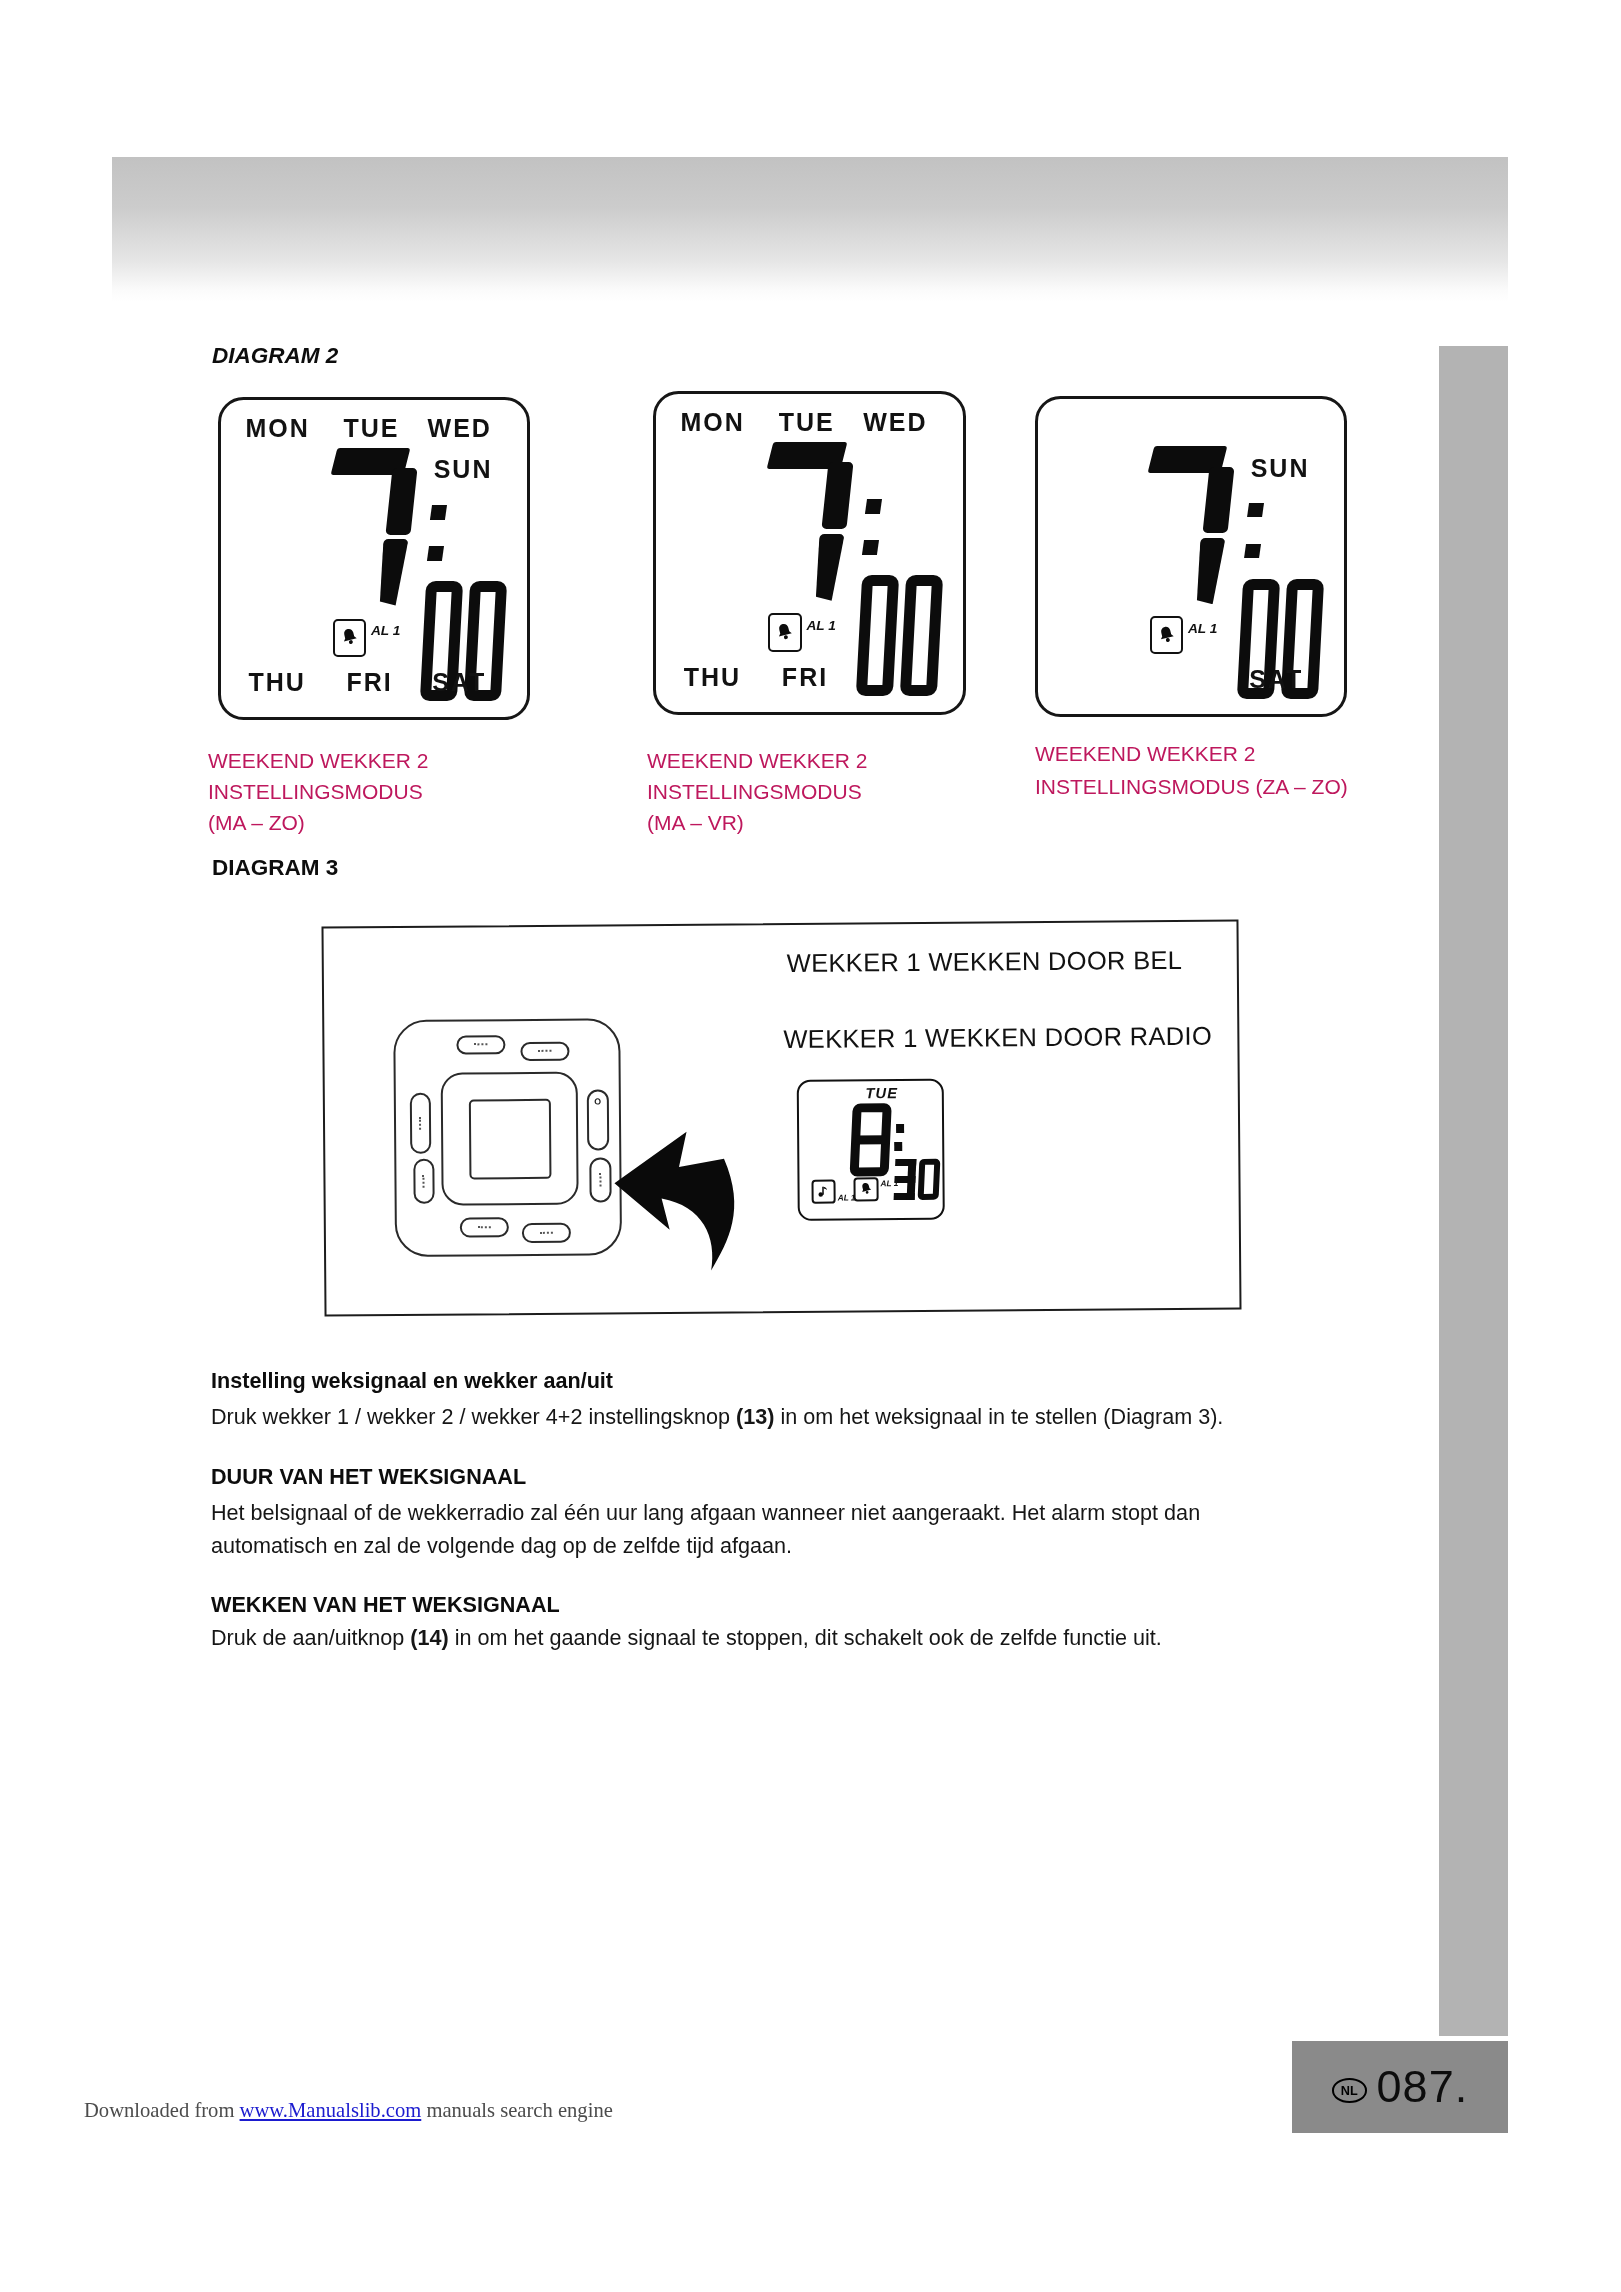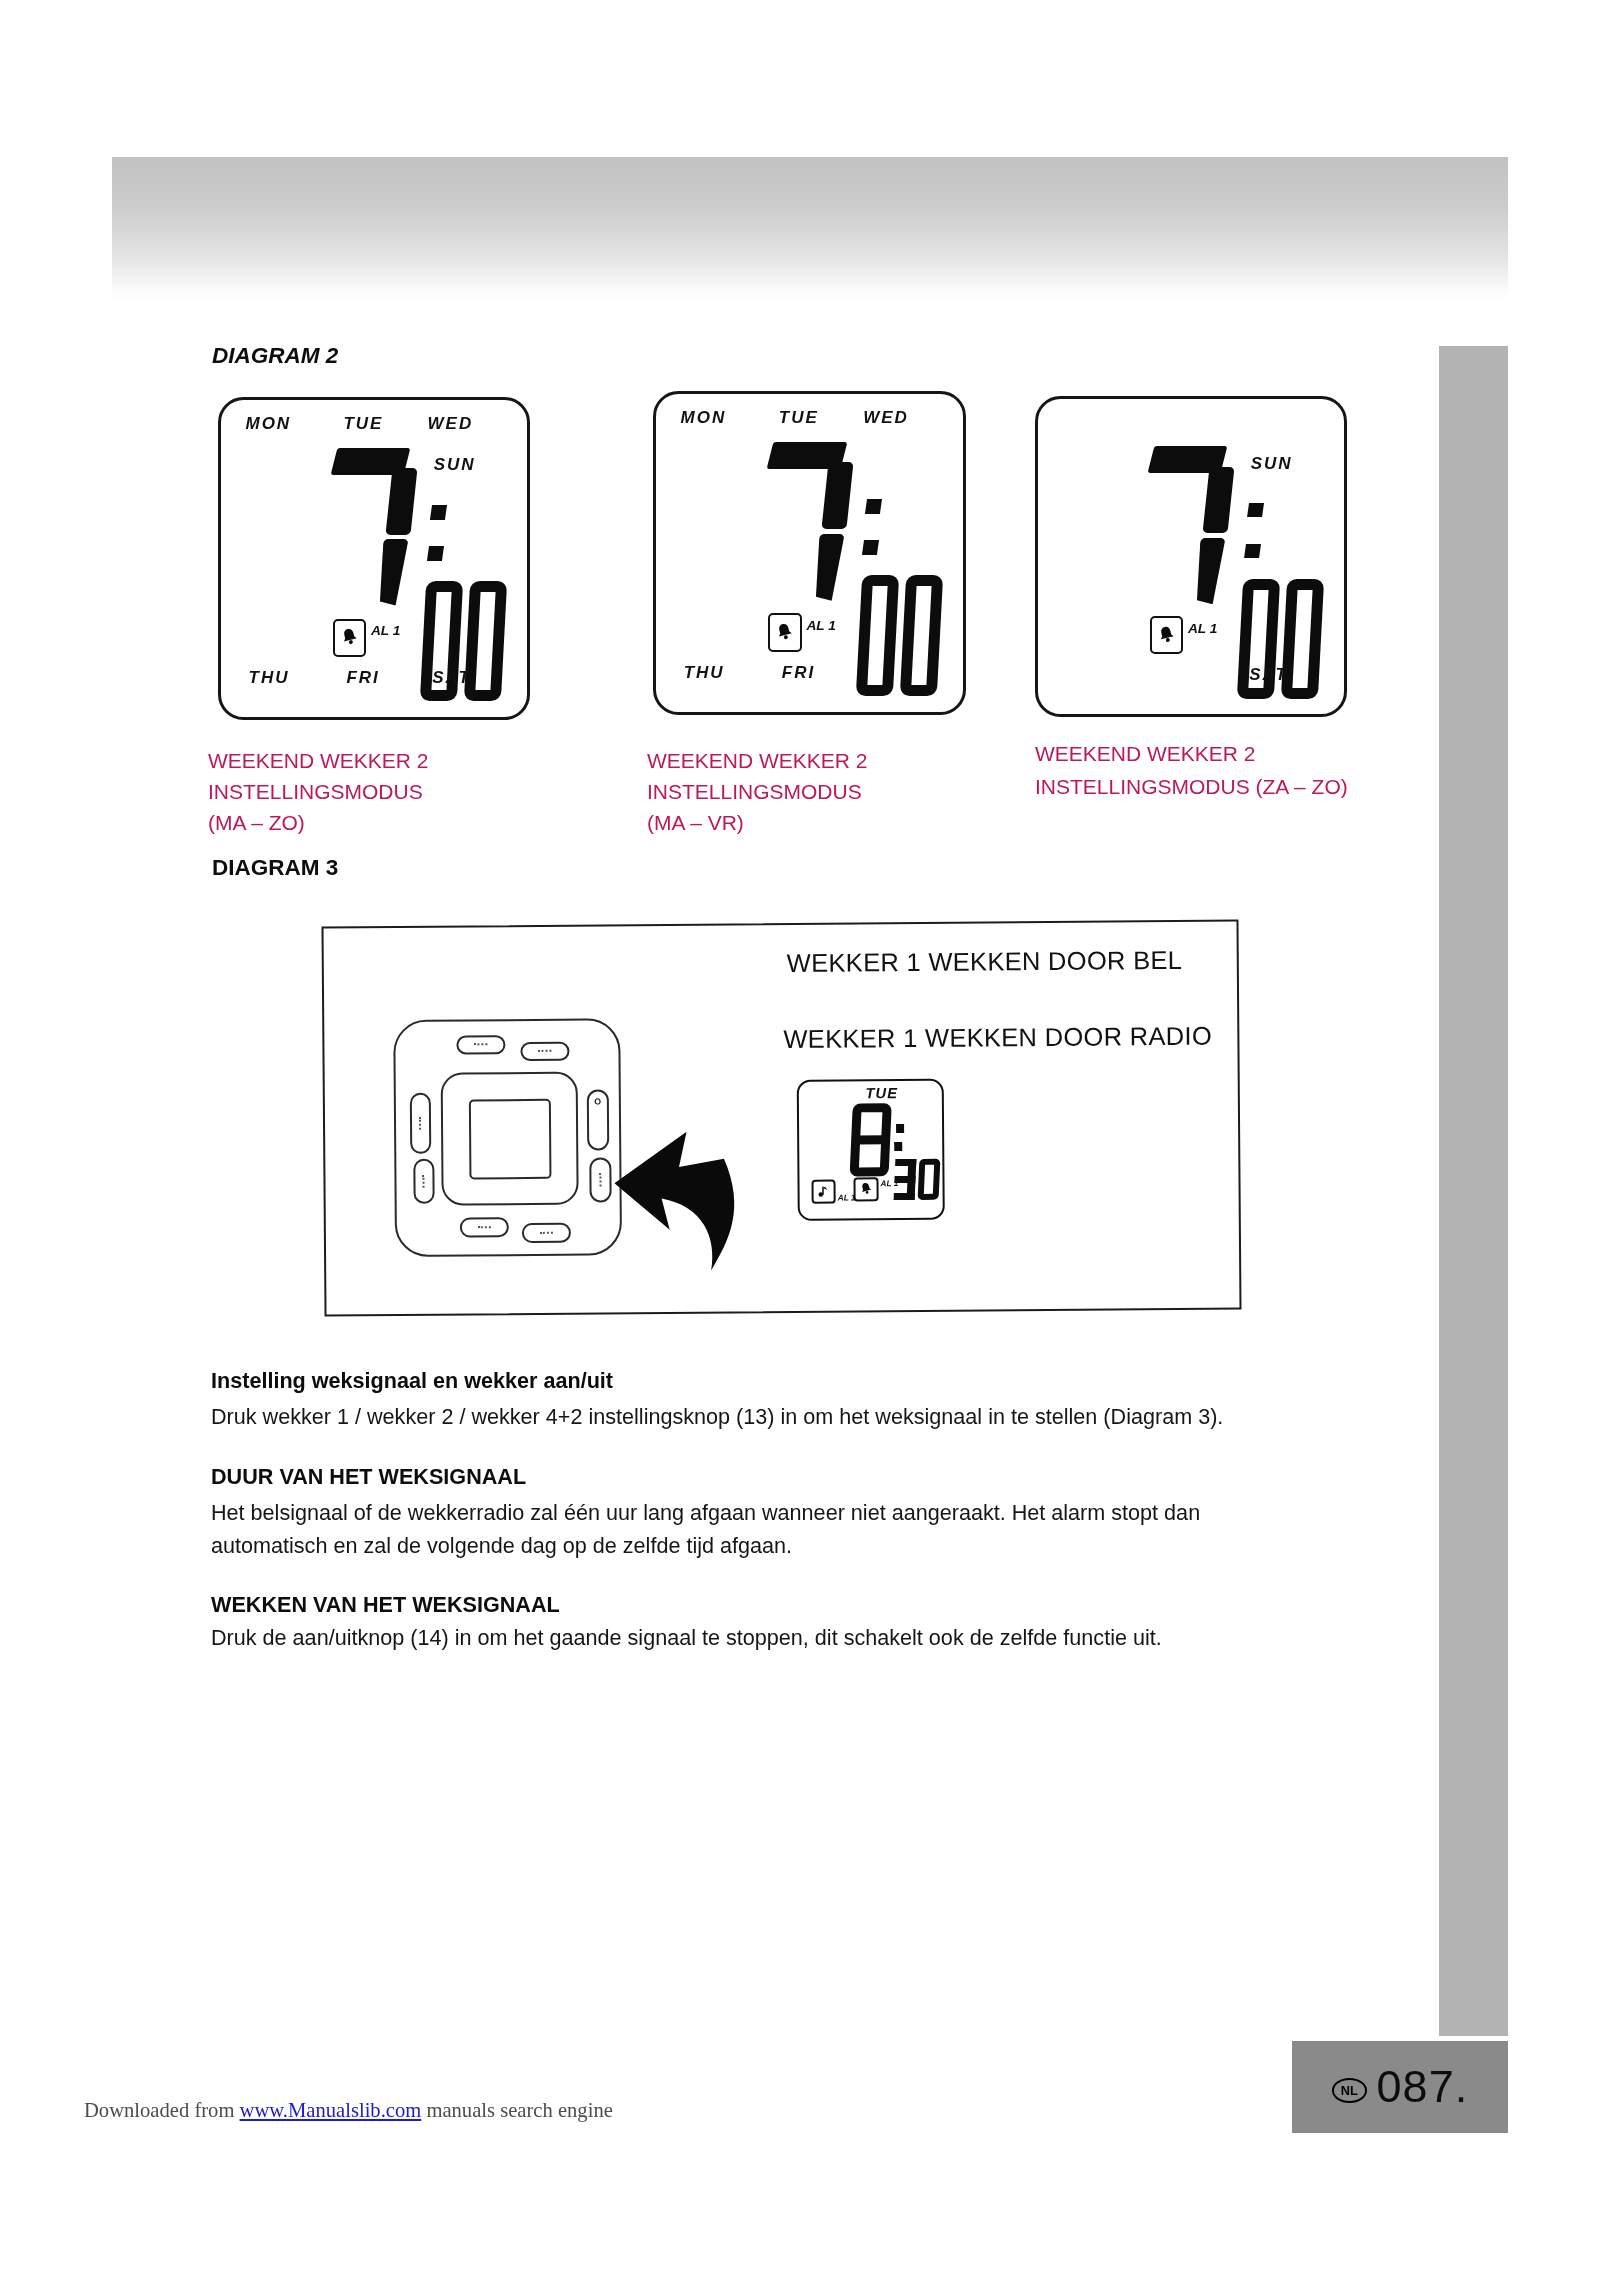--- a/index.html
+++ b/index.html
@@ -27,32 +27,32 @@
   #cap3 { left:1035px; top:737px; line-height:33px; }
   .sec-title { font-weight:bold; font-size:21.6px; color:#0d0d0d; }
   .sec-text  { font-size:21.6px; color:#161616; }
   #s1-title { left:211px; top:1368px; }
   #s1-body  { left:211px; top:1404px; }
   #s2-title { left:211px; top:1464px; }
   #s2-line1 { left:211px; top:1500px; }
   #s2-line2 { left:211px; top:1533px; }
   #s3-title { left:211px; top:1592px; }
   #s3-body  { left:211px; top:1625px; }
-  .inline-bold { font-weight:normal; }
+  .inline-bold { font-weight:bold; }
 
   
   #footer { left:57px; top:2099px; font-family:"Liberation Serif",serif; font-size:20.6px; color:#4c4c4c;margin-left:27px; }
   #footer a { color:#1b1bcf; text-decoration:underline; }
 
   
   .lcd { border:3.4px solid #161616; border-radius:25.5px; background:#fff; }
   #lcd1 { left:218px; top:397px; width:312px; height:323px; }
   #lcd2 { left:653px; top:391px; width:313px; height:324px; }
   #lcd3 { left:1035px; top:396px; width:312px; height:321px; }
-  .day { position:absolute; font-style:italic; font-weight:bold; font-size:17px; letter-spacing:2px; color:#121212; }
+  .day { position:absolute; font-weight:bold; font-size:25px; letter-spacing:2px; color:#121212; }
   .d-mon { left:8%;  top:4.5%; }
   .d-tue { left:40%; top:4.5%; }
   .d-wed { left:67.5%; top:4.5%; }
   .d-sun { left:69.5%; top:17.5%; }
   .d-thu { left:9%;  top:84.5%; }
   .d-fri { left:41%; top:84.5%; }
   .d-sat { left:69%; top:84.5%; }
   .seg { position:absolute; background:#0c0c0c; }
   .seg-bar { left:37%; top:15%; width:24%; height:8.5%; transform:skewX(-14deg); border-radius:2.9px; }
   .seg-v1  { left:55%; top:21.5%; width:8.2%; height:21%; transform:skewX(-6deg); border-radius:4.9px; }

